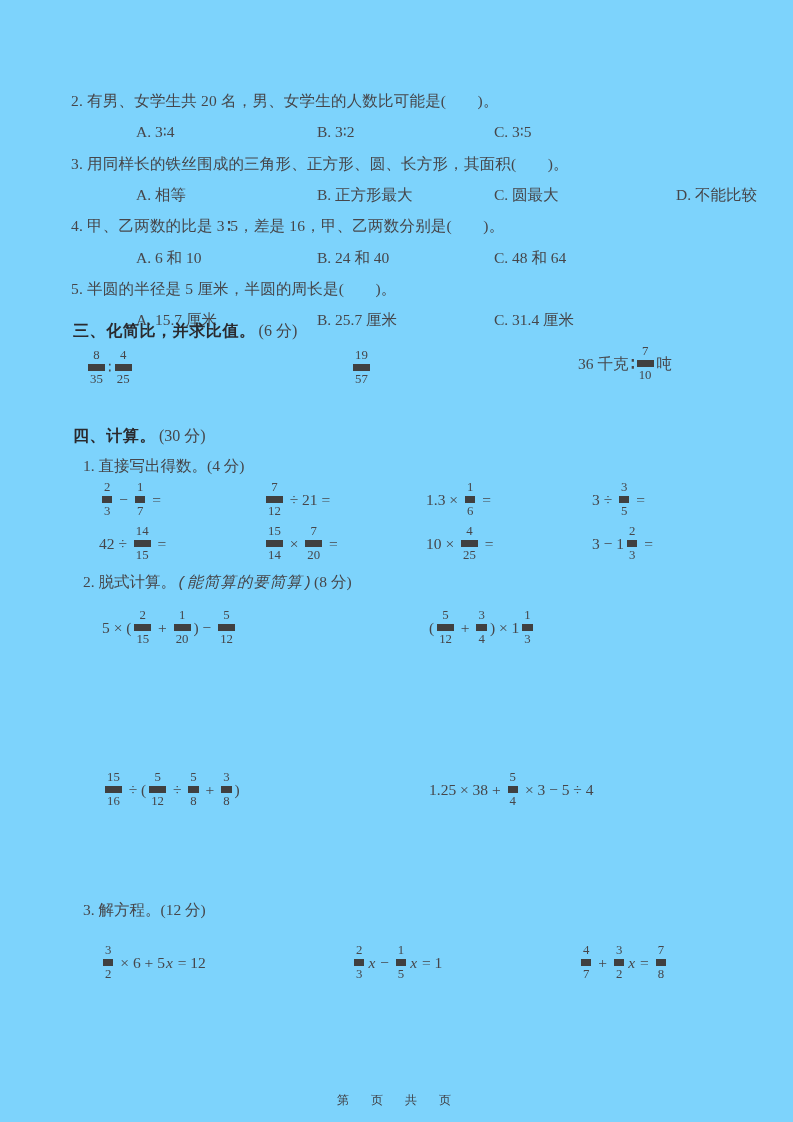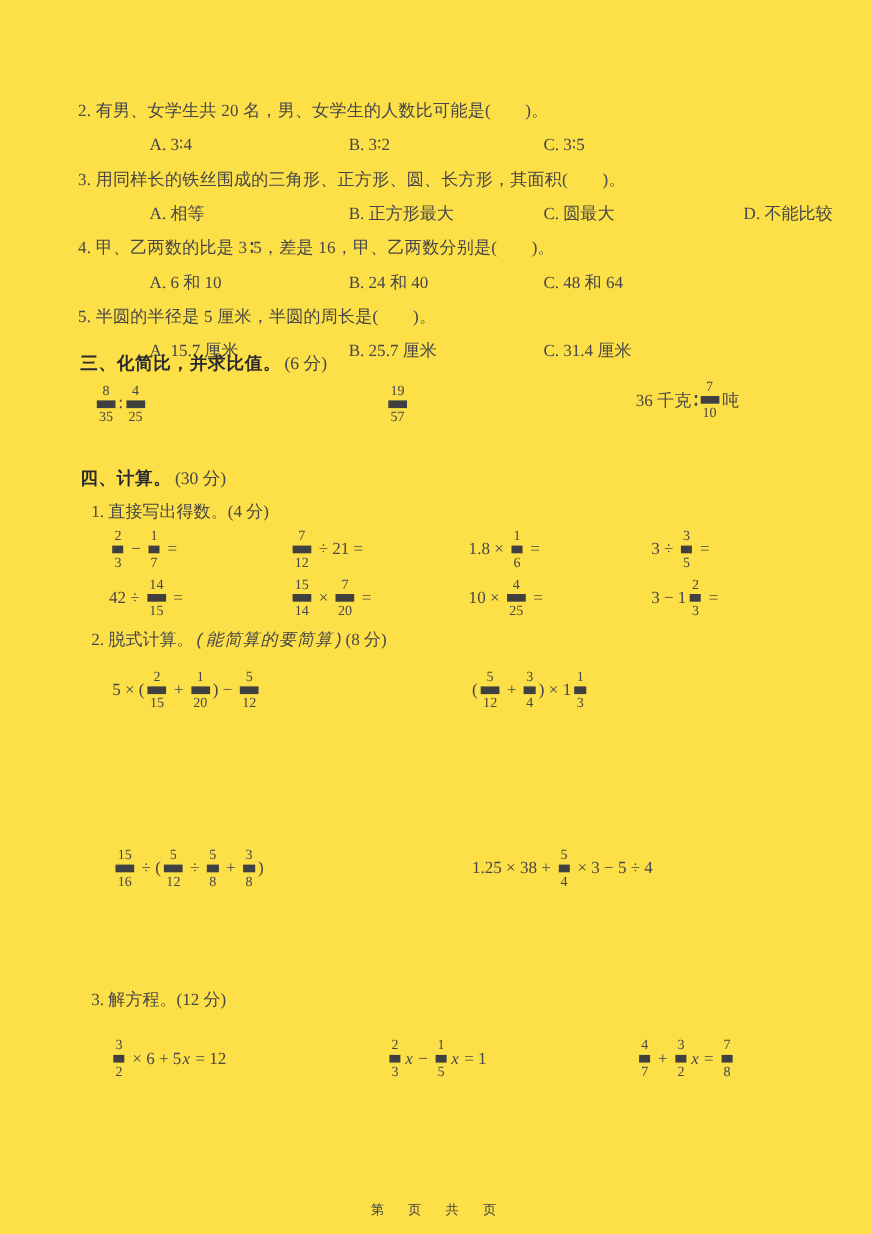--- a/index.html
+++ b/index.html
@@ -4,21 +4,21 @@
 <style>
   html,body{margin:0;padding:0;}
   body{
     width:793px;height:1122px;
     background:#fcfbf9;
     font-family:"Liberation Serif","DejaVu Serif",serif;
   }
   .page{
     position:relative;width:793px;height:1122px;overflow:hidden;
     color:#46464a;
-    background:#fde047;
+    background:#7dd3fc;
   }
   .line{position:absolute;left:0;right:0;font-size:15.5px;line-height:18px;white-space:nowrap;}
   .stem{left:71px;right:auto;letter-spacing:0.2px;}
   .opts{height:20px;margin-left:32px;}
   .opts .opt{position:absolute;top:0;white-space:nowrap;}
   .c1{left:104px}.c2{left:285px}.c3{left:462px}.c4{left:644px}
   .header{left:73px;right:auto;font-size:16px;color:#2a2a2e;}
   .header .hb{font-weight:bold;letter-spacing:0.6px;}
   .header .score{font-weight:normal;color:#46464a;margin-left:3px;}
   .subtitle{left:83px;right:auto;}
@@ -128,21 +128,21 @@
         <span class="t"> =</span>
       </div>
     <div class="math" style="left:263px;top:478px">
         <span class="fr">
           <span class="n">7</span>
           <span class="d">12</span>
         </span>
         <span class="t"> ÷ 21 =</span>
       </div>
     <div class="math" style="left:426px;top:478px">
-        <span class="t">1.8 × </span>
+        <span class="t">1.3 × </span>
         <span class="fr">
           <span class="n">1</span>
           <span class="d">6</span>
         </span>
         <span class="t"> =</span>
       </div>
     <div class="math" style="left:592px;top:478px">
         <span class="t">3 ÷ </span>
         <span class="fr">
           <span class="n">3</span>

